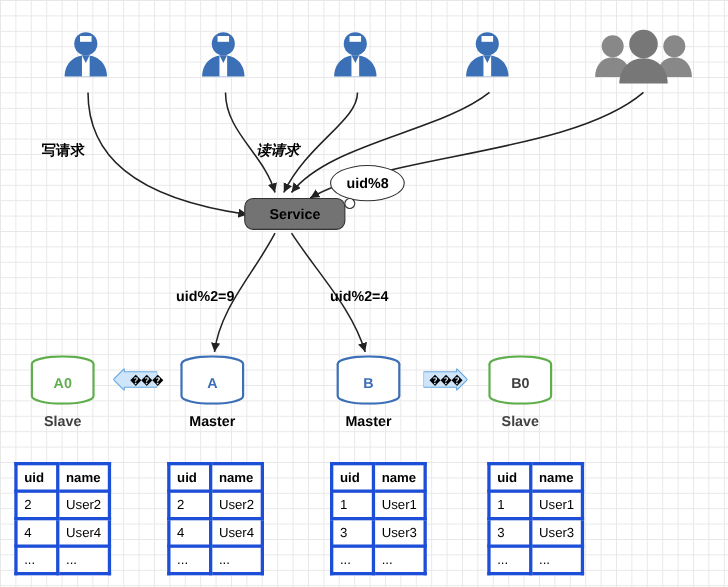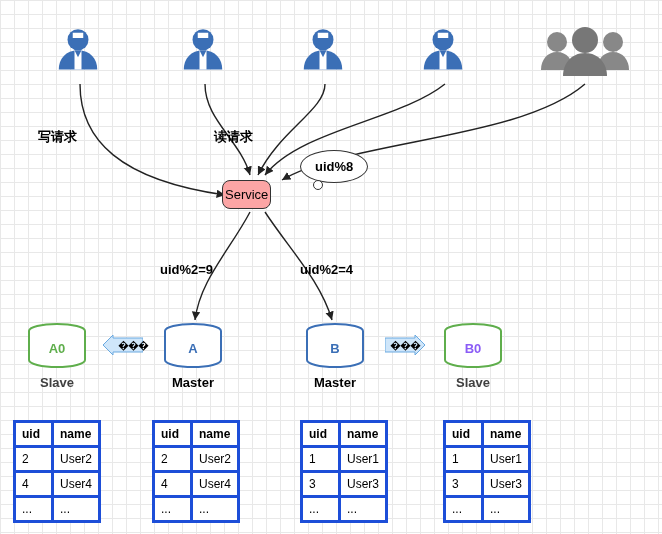--- a/index.html
+++ b/index.html
@@ -14,25 +14,25 @@
       linear-gradient(#e8e8e8 1px, transparent 1px),
       linear-gradient(90deg, #e8e8e8 1px, transparent 1px);
     background-size: 14px 14px;
   }
   .abs { position: absolute; }
   .user-icon { width: 56px; height: 56px; }
   .group-icon { width: 100px; height: 60px; }
   .label { font-size: 13px; font-weight: bold; }
   .small-label { font-size: 12px; }
   .service-box {
-    background: #fca5a5;
+    background: #737373;
     border: 1px solid #333;
     border-radius: 8px;
-    padding: 6px 2px;
-    font-weight: normal;
+    padding: 6px 22px;
+    font-weight: bold;
     font-size: 13px;
   }
   .speech {
     position: absolute;
     background: #fff;
     border: 1px solid #333;
     border-radius: 50%;
     padding: 8px 14px;
     font-weight: bold;
     font-size: 13px;
@@ -148,21 +148,21 @@
 <svg class="abs group-icon" style="left:535px;top:20px;" viewBox="0 0 100 60">
   <circle cx="22" cy="22" r="10" fill="#888"></circle>
     <path d="M22 32 C12 32 6 40 6 50 L38 50 C38 40 32 32 22 32 Z" fill="#888"></path>
   <circle cx="78" cy="22" r="10" fill="#888"></circle>
     <path d="M78 32 C68 32 62 40 62 50 L94 50 C94 40 88 32 78 32 Z" fill="#888"></path>
   <circle cx="50" cy="20" r="13" fill="#777"></circle>
     <path d="M50 33 C36 33 28 44 28 56 L72 56 C72 44 64 33 50 33 Z" fill="#777"></path>
 </svg>
 
 <div class="abs label" style="left:38px;top:128px;">写请求</div>
-<div class="abs label" style="left:214px;top:128px;">读请求</div>
+<div class="abs label" style="left:233px;top:128px;font-style:italic;">读请求</div>
 
 <div class="abs service-box" style="left:222px;top:180px;">
   <span>Service</span>
 </div>
 
 <div class="speech" style="left:300px;top:150px;">
   <span>uid%8</span>
 </div>
 
 <div class="abs label" style="left:160px;top:262px;">uid%2=9</div>
@@ -193,21 +193,21 @@
     </svg>
   <div class="cyl-label">B</div>
 </div>
 <div class="role-label" style="left:305px;top:375px;">Master</div>
 
 <div class="cyl cyl-green" style="left:443px;top:323px;">
   <svg viewBox="0 0 60 45">
       <ellipse cx="30" cy="8" rx="28" ry="7" fill="#fff" stroke="currentColor" stroke-width="2"></ellipse>
       <path d="M2 8 L2 37 A28 7 0 0 0 58 37 L58 8" fill="#fff" stroke="currentColor" stroke-width="2"></path>
     </svg>
-  <div class="cyl-label" style="color:#8b5cf6;">B0</div>
+  <div class="cyl-label" style="color:#404040;">B0</div>
 </div>
 <div class="role-label role-green" style="left:443px;top:375px;">Slave</div>
 
 <svg class="abs rep-arrow" style="left:103px;top:335px;" viewBox="0 0 40 20">
   <path d="M10 3 L10 0 L0 10 L10 20 L10 17 L40 17 L40 3 Z" fill="#cfe6fa" stroke="#6aa9e0"></path>
 </svg>
 <div class="abs small-label" style="left:118px;top:337px;font-size:11px;letter-spacing:-1px;">���</div>
 
 <svg class="abs rep-arrow" style="left:385px;top:335px;" viewBox="0 0 40 20">
   <path d="M0 3 L30 3 L30 0 L40 10 L30 20 L30 17 L0 17 Z" fill="#cfe6fa" stroke="#6aa9e0"></path>

